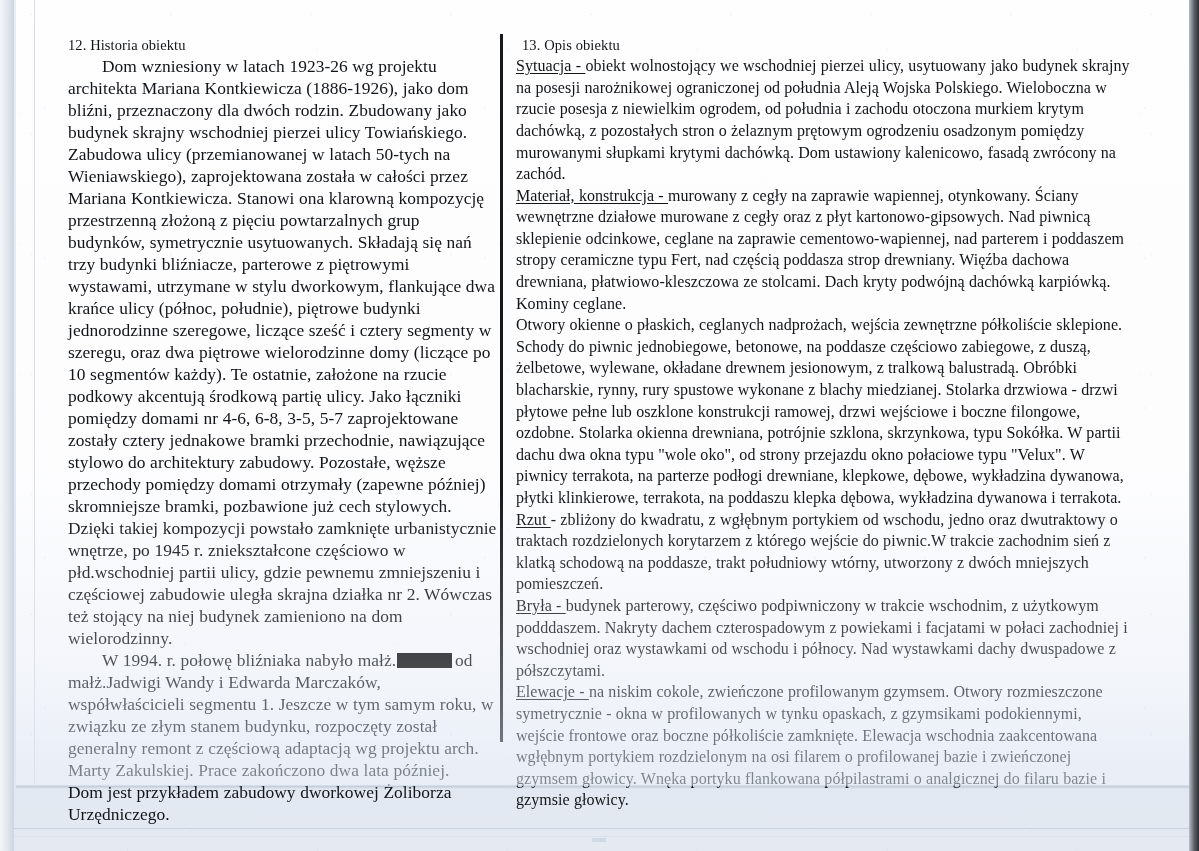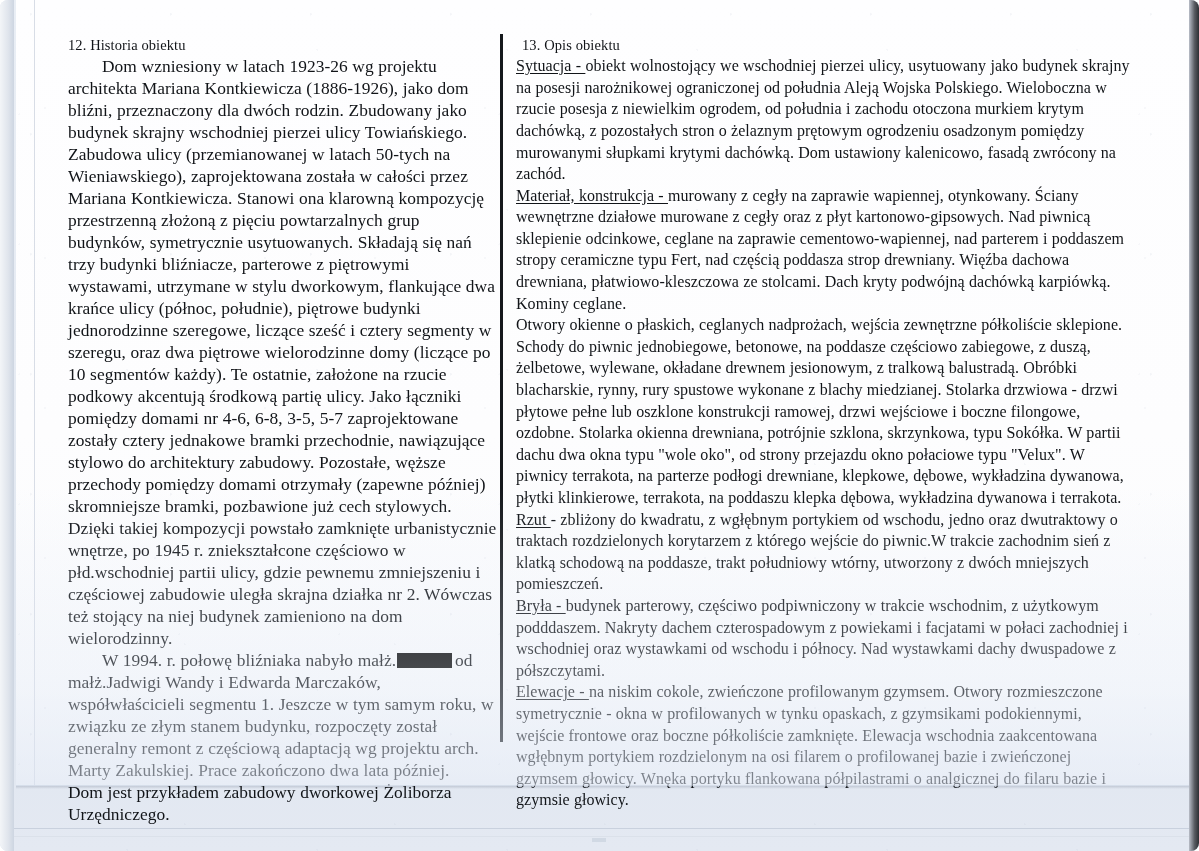--- a/index.html
+++ b/index.html
@@ -13,21 +13,20 @@
     font-family: "Liberation Serif", "DejaVu Serif", serif;
   }
 
   
   .scan-canvas {
     position: relative;
     width: 1199px;
     height: 851px;
     overflow: hidden;
     background: #e8edf4;
-    border-radius: 8px;
   }
 
   
   .scan-backdrop {
     position: absolute;
     inset: 0;
     background:
       linear-gradient(180deg,
         #e9eef5 0%,
         #e6ebf3 45%,

